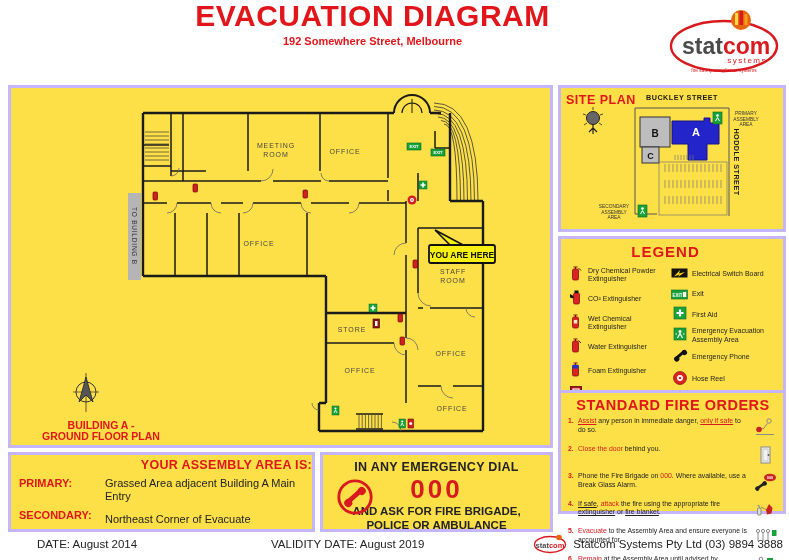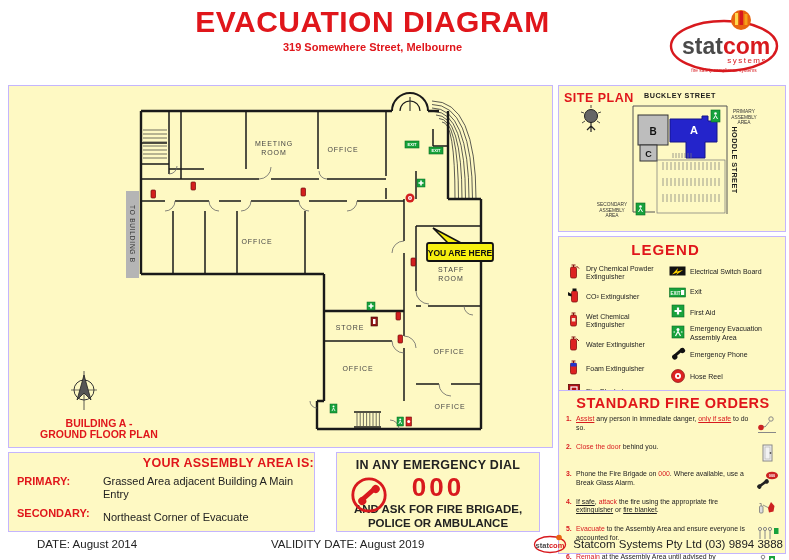--- a/index.html
+++ b/index.html
@@ -1,33 +1,33 @@
 <!DOCTYPE html>
 <html><head>
 <meta charset="utf-8">
 <style>
   html,body{margin:0;padding:0;}
   body{width:789px;height:560px;position:relative;background:#fff;
        font-family:"Liberation Sans",sans-serif;overflow:hidden;}
-  .panel{position:absolute;border:1px solid #c4b5fd;background:#fef9c3;box-sizing:border-box;}
+  .panel{position:absolute;border:3px solid #c4b5fd;background:#fde047;box-sizing:border-box;}
   .rd{color:#d8191e;}
   .ul{text-decoration:underline;}
   
-  .header{position:absolute;left:40px;top:6px;width:665px;text-align:center;}
+  .header{position:absolute;left:40px;top:0;width:665px;text-align:center;}
   .h-title{font-size:30px;font-weight:bold;color:#e0161b;letter-spacing:.5px;line-height:1.05;}
   .h-sub{font-size:19px;font-weight:bold;color:#e0161b;margin-top:2px;}
   .h-addr{font-size:11px;font-weight:bold;color:#e0161b;margin-top:3px;}
   .logo{position:absolute;right:4px;top:5px;}
   
   #floorplan{left:8px;top:85px;width:545px;height:363px;}
   #siteplan{left:558px;top:85px;width:228px;height:147px;}
   #legend{left:558px;top:236px;width:228px;height:176px;padding:3px 19px 0 6px;}
-  #orders{left:558px;top:390px;width:228px;height:164px;padding:3px 5px 0 7px;}
+  #orders{left:558px;top:390px;width:228px;height:124px;padding:3px 5px 0 7px;}
   #assembly{left:8px;top:452px;width:307px;height:80px;}
-  #emergency{left:336px;top:452px;width:204px;height:80px;text-align:center;}
+  #emergency{left:320px;top:452px;width:233px;height:80px;text-align:center;}
   svg text{font-family:"Liberation Sans",sans-serif;}
   
   .leg-title{font-size:15px;font-weight:bold;color:#e0161b;text-align:center;letter-spacing:1px;margin:1px 0 5px 0;}
   .leg-cols{display:flex;}
   .lcol{width:104px;}
   .rcol{flex:1;}
   .litem{display:flex;align-items:center;margin-bottom:4px;min-height:15px;}
   .litem .lic{flex:0 0 17px;margin-right:4px;text-align:center;}
   .litem .ltxt{font-size:7px;line-height:1.15;color:#222;}
   .rcol .litem{margin-bottom:2.5px;}
@@ -52,21 +52,21 @@
   #f-date{left:14px;}
   #f-valid{left:248px;}
   #f-co{position:absolute;right:6px;top:534px;display:flex;align-items:center;font-size:11.5px;color:#222;}
   #f-co svg{margin-right:4px;}
 </style>
 </head>
 <body>
 
 <div class="header">
   <div class="h-title">EVACUATION DIAGRAM</div>
-  <div class="h-addr">319 Somewhere Street, Melbourne</div>
+  <div class="h-addr">192 Somewhere Street, Melbourne</div>
 </div>
 
 <div class="logo">
   <svg width="118" height="76" viewBox="0 0 118 76">
     <ellipse cx="57" cy="41" rx="53" ry="25" fill="none" stroke="#d8191e" stroke-width="2.4"></ellipse>
     <g>
       <circle cx="74" cy="15" r="10" fill="#e8650f"></circle>
       <rect x="68" y="8" width="3" height="12" fill="#ffd84d"></rect>
       <rect x="72.5" y="6" width="3.5" height="14" fill="#d8191e"></rect>
       <rect x="77.5" y="9" width="3" height="11" fill="#f5a21b"></rect>

